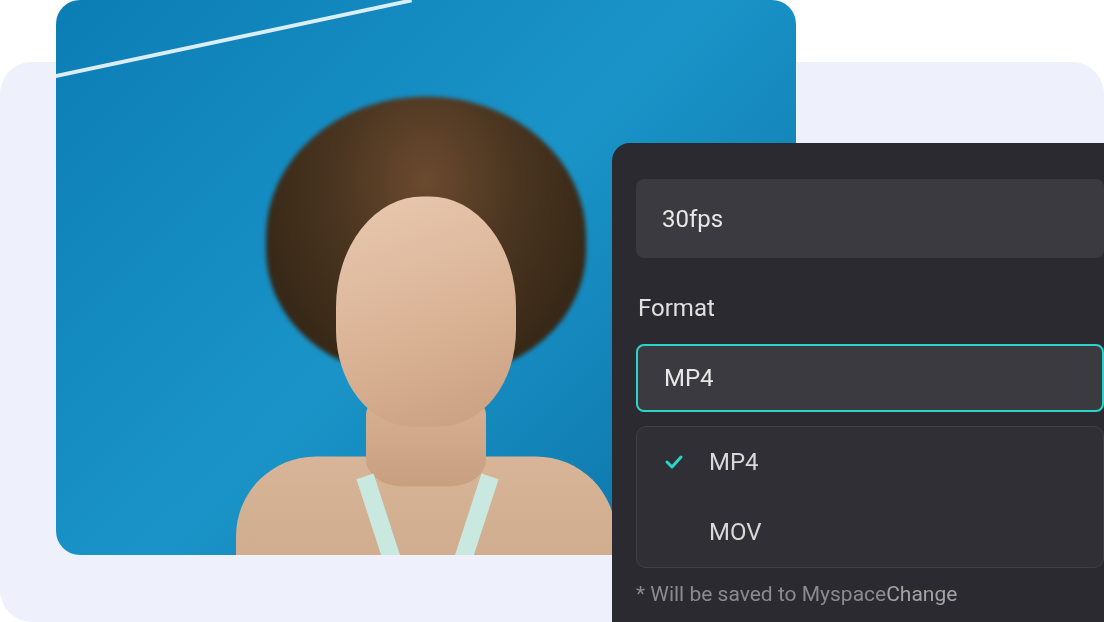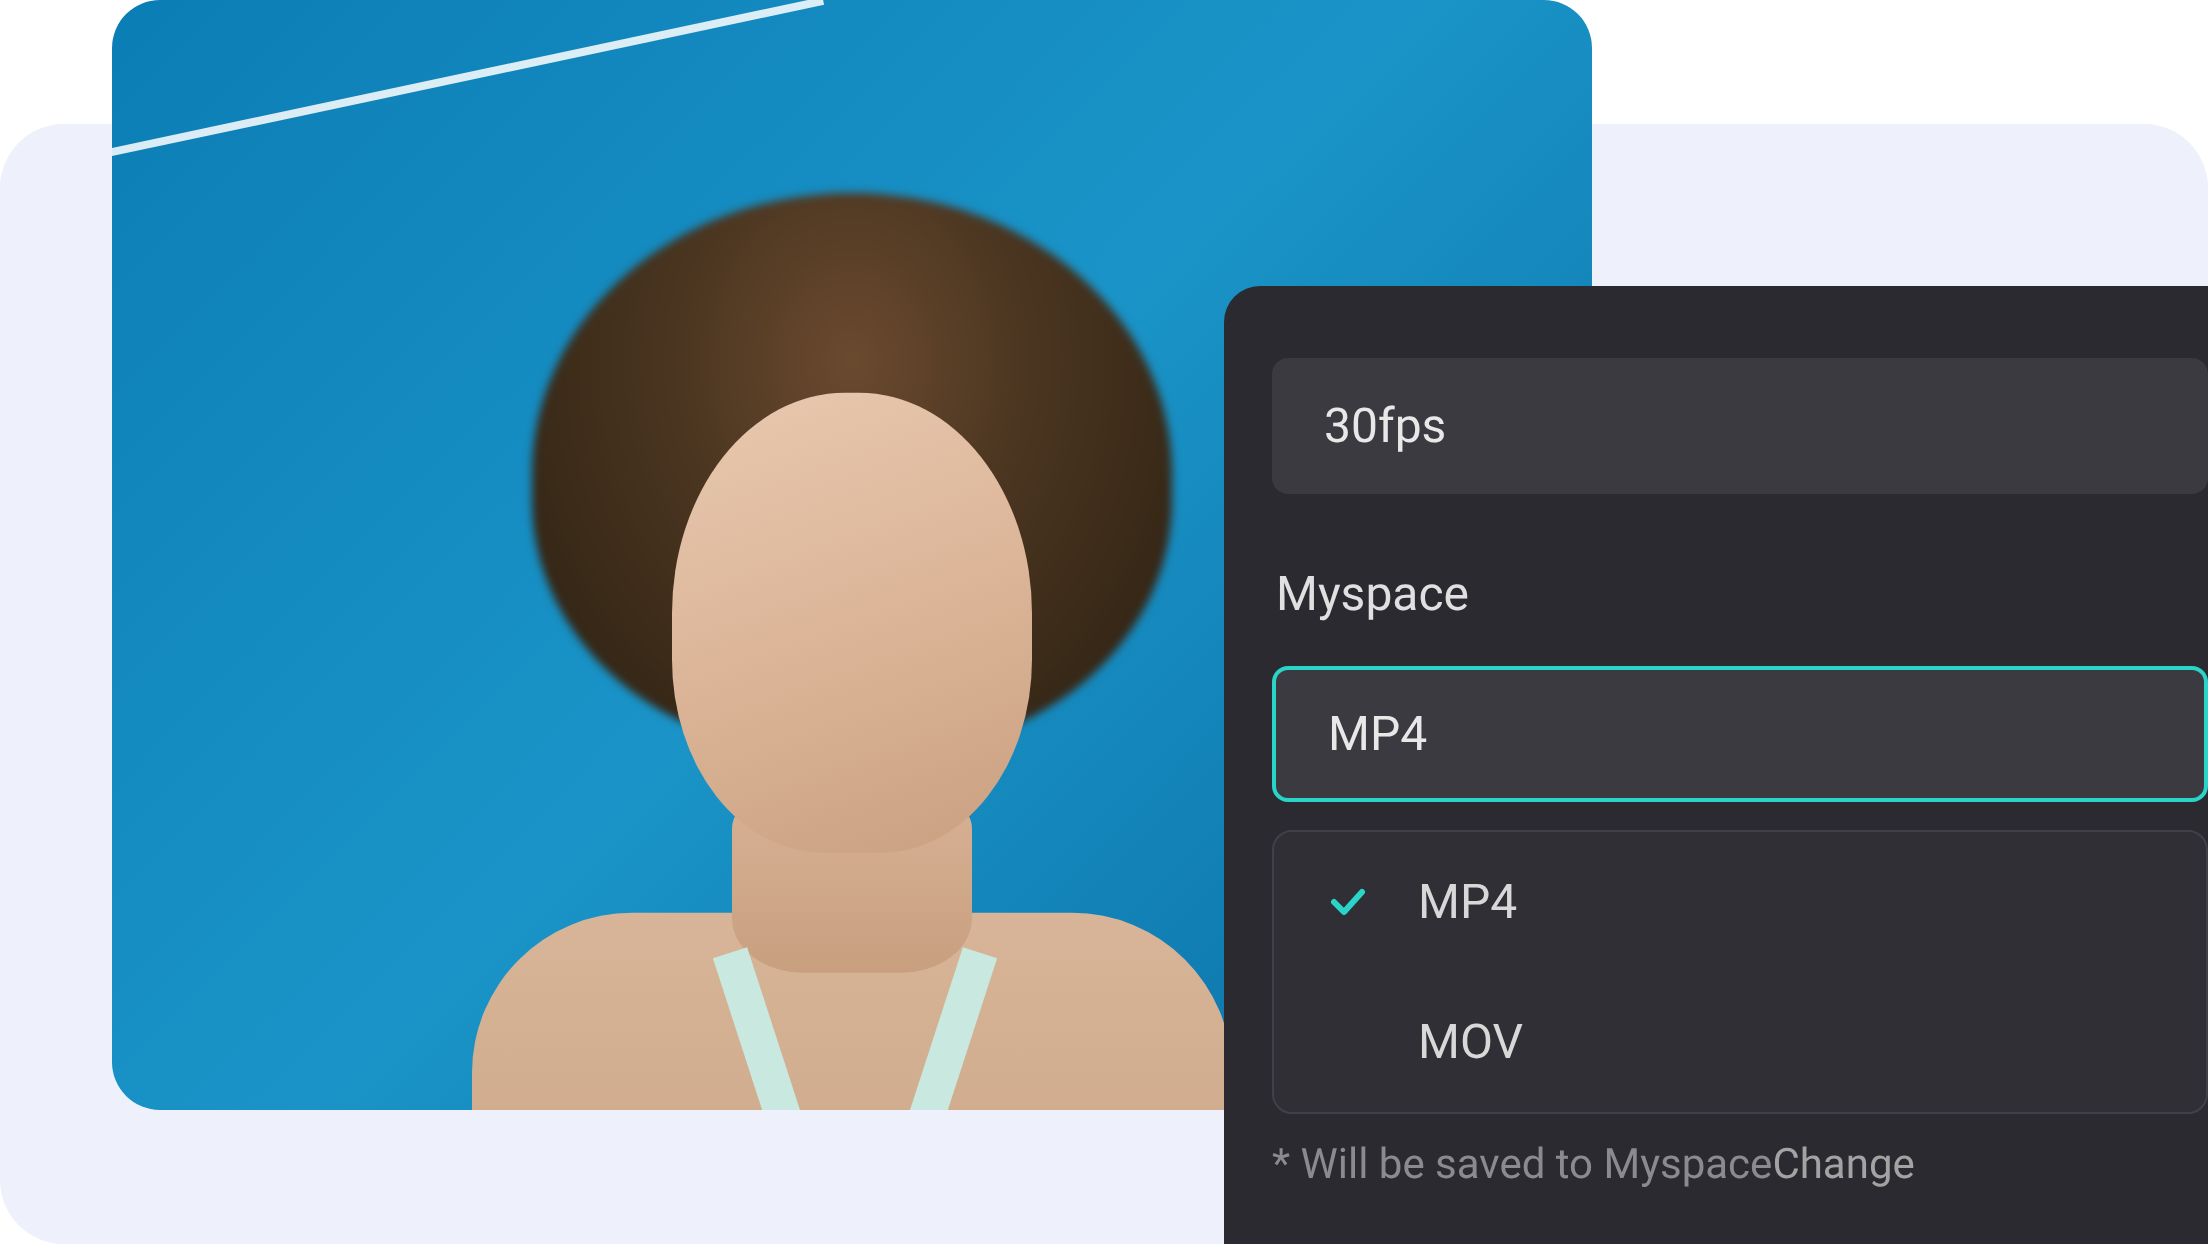--- a/index.html
+++ b/index.html
@@ -110,21 +110,21 @@
       width: 492px;
       height: 479px;
       background: #2a2a30;
       border-radius: 18px 0 0 0;
       padding: 36px 0 20px 24px;
       color: #d8d8d8;
     }
     .field {
       background: #3a3a40;
       border-radius: 8px;
-      height: 68px;
+      height: 79px;
       display: flex;
       align-items: center;
       padding: 0 26px;
       font-size: 24px;
       color: #e8e8e8;
       margin-right: 0;
     }
     .label {
       font-size: 24px;
       color: #e0e0e0;
@@ -197,21 +197,21 @@
     <div class="strap-left"></div>
     <div class="strap-right"></div>
   </div>
 </div>
 
 <div class="export-panel">
   <div class="field">
     <span>30fps</span>
   </div>
 
-  <div class="label">Myspace</div>
+  <div class="label">Format</div>
 
   <div class="format-select">
     <span>MP4</span>
   </div>
 
   <div class="dropdown">
     <div class="dropdown-item">
       <span class="check-icon">
         <svg width="20" height="20" viewBox="0 0 20 20" fill="none">
           <path d="M3 10 L8 15 L17 5" stroke="#2bd4c8" stroke-width="3" stroke-linecap="round" stroke-linejoin="round"></path>

